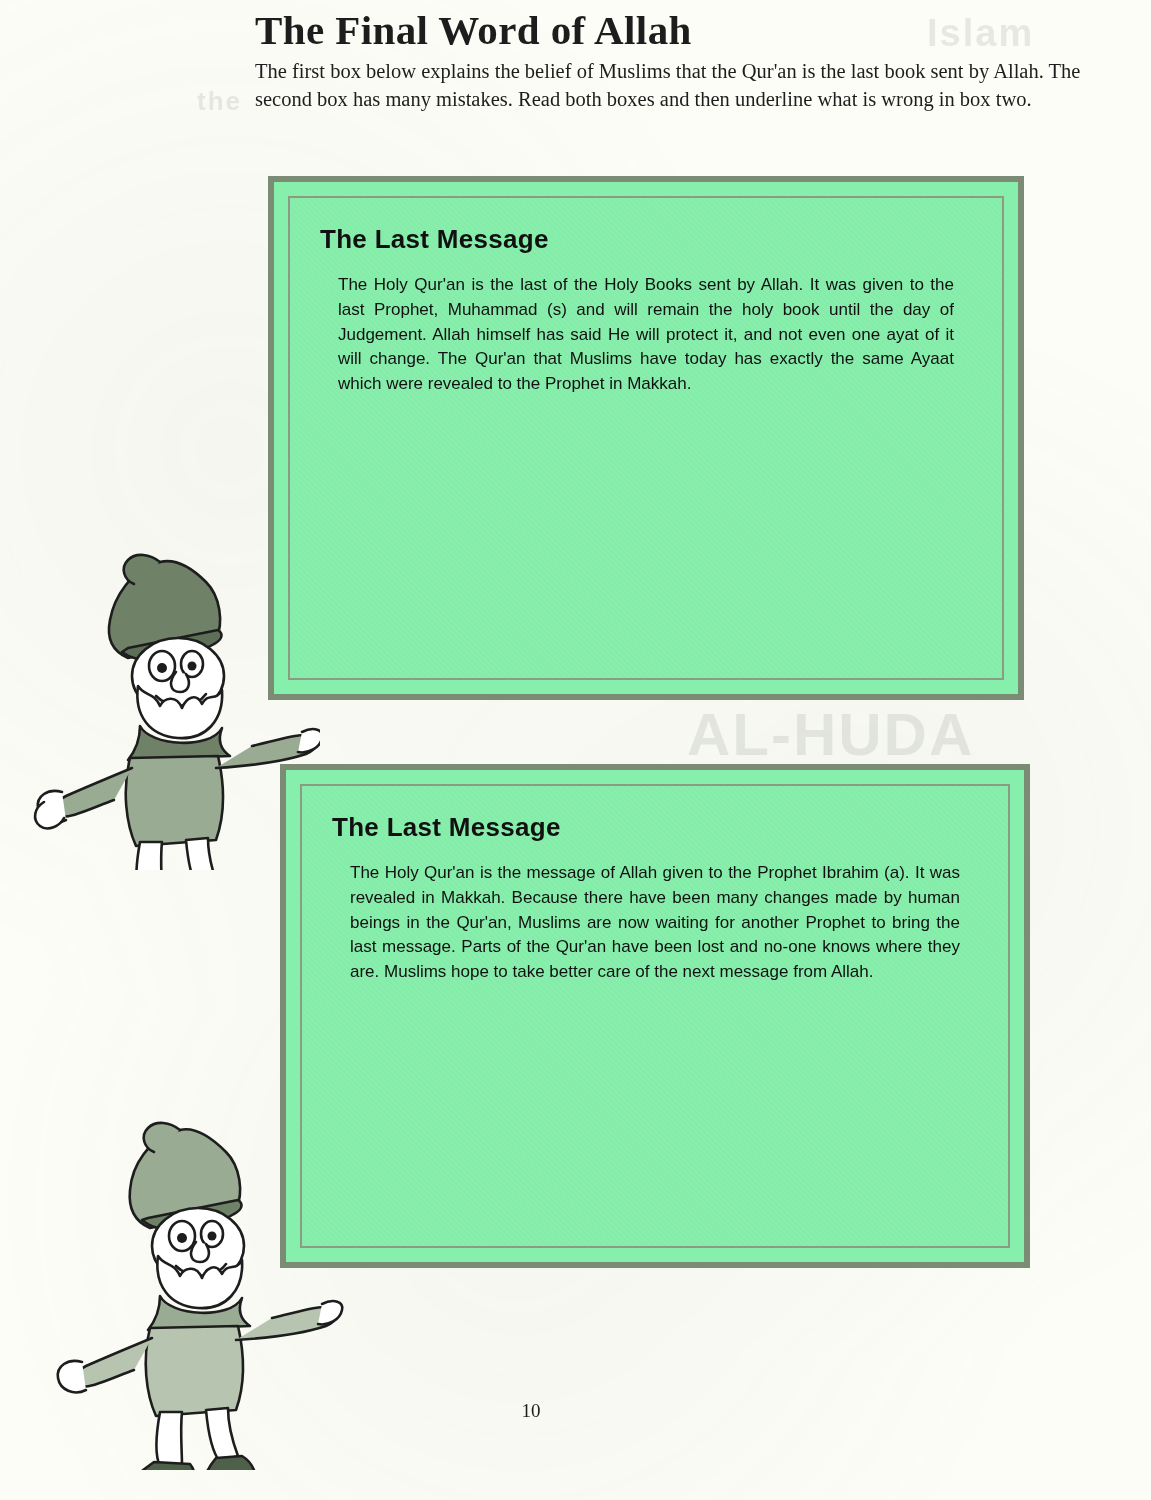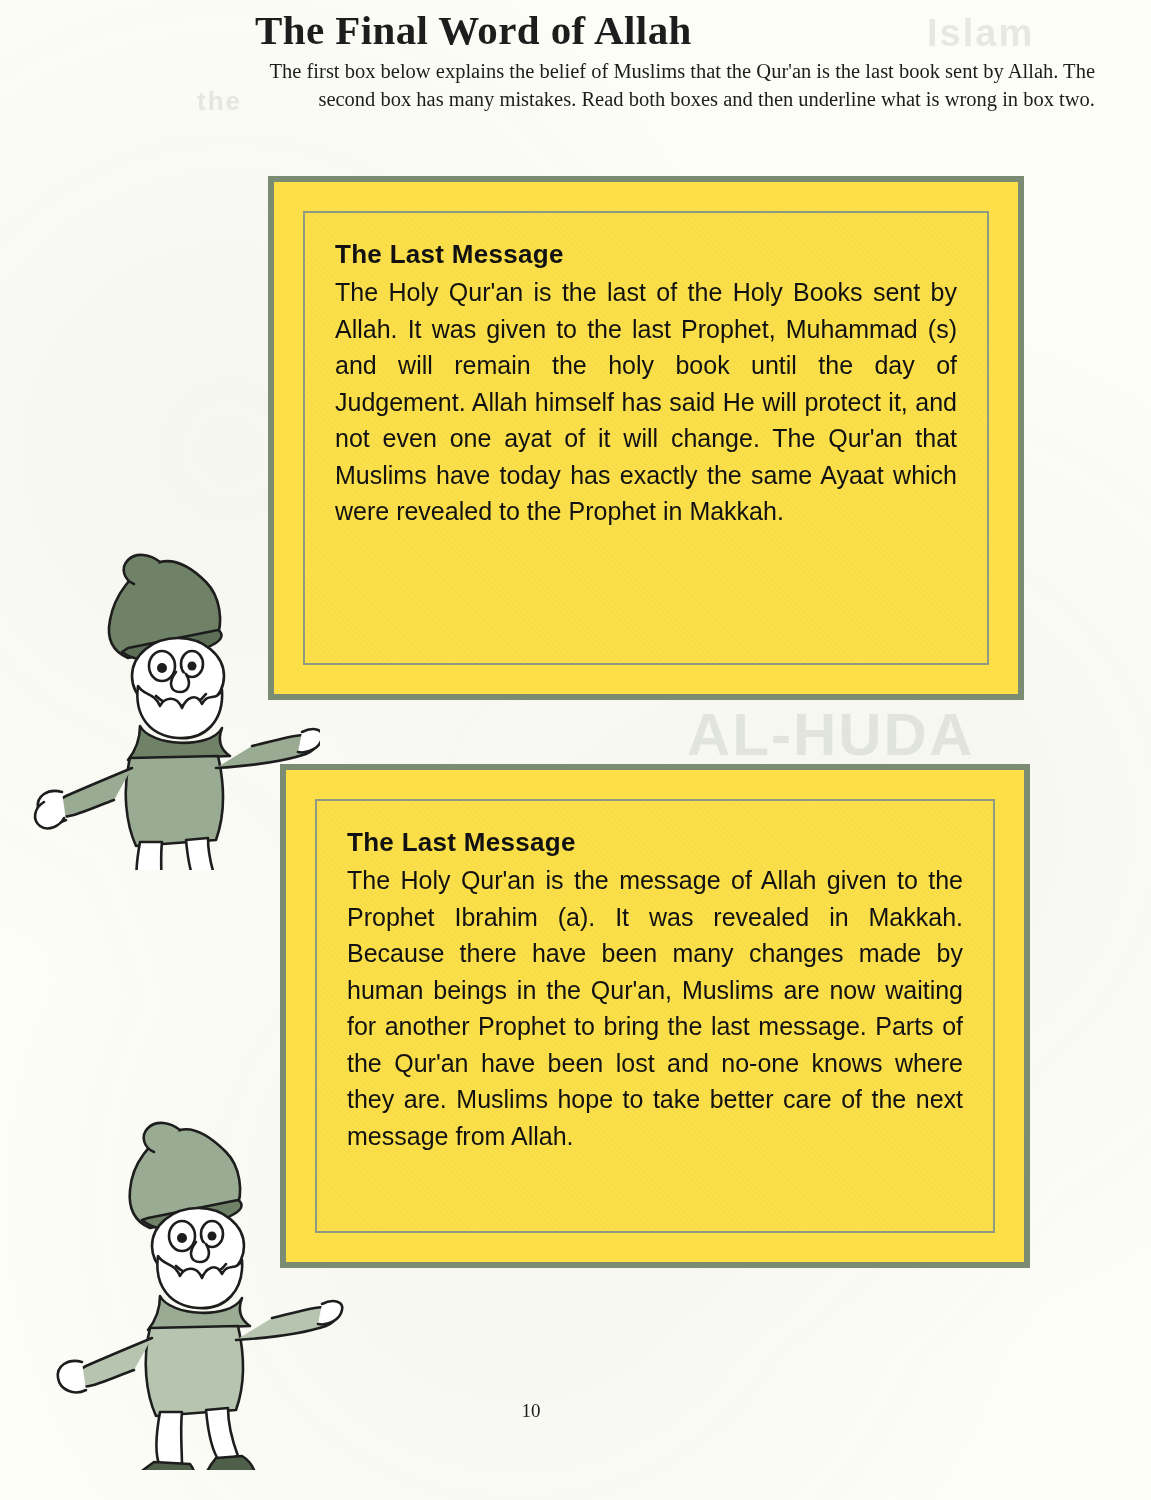--- a/index.html
+++ b/index.html
@@ -55,55 +55,55 @@
     font-weight: bold;
     font-size: 41px;
     line-height: 1.08;
     margin: 0 0 6px 0;
     letter-spacing: 0.4px;
   }
   .intro {
     font-size: 20.5px;
     line-height: 1.33;
     margin: 0;
-    text-align: right;
+    text-align: left;
   }
 
   
   .box {
     position: absolute;
     box-sizing: border-box;
-    background: #fde047;
+    background: #86efac;
     border: 6px solid #7c8c74;
-    padding: 29px;
+    padding: 14px;
   }
   .box-inner {
     box-sizing: border-box;
     width: 100%;
     height: 100%;
     border: 2px solid #8d9b85;
     padding: 26px 30px 20px 30px;
     background:
       repeating-linear-gradient(45deg, rgba(140,155,133,0.055) 0 2px, transparent 2px 4px);
   }
   .box-title {
     font-family: "Liberation Sans", sans-serif;
     font-weight: bold;
     font-size: 26px;
     letter-spacing: 0.3px;
     margin: 0 0 4px 0;
     color: #111;
   }
   .box-body {
     font-family: "Liberation Sans", sans-serif;
-    font-size: 25px;
+    font-size: 17px;
     line-height: 1.46;
     text-align: justify;
     text-justify: inter-word;
-    margin: 0;
+    margin: 18px;
     color: #111;
   }
 
   #box-one {
     top: 176px;
     left: 268px;
     width: 756px;
     height: 524px;
   }
   #box-two {

